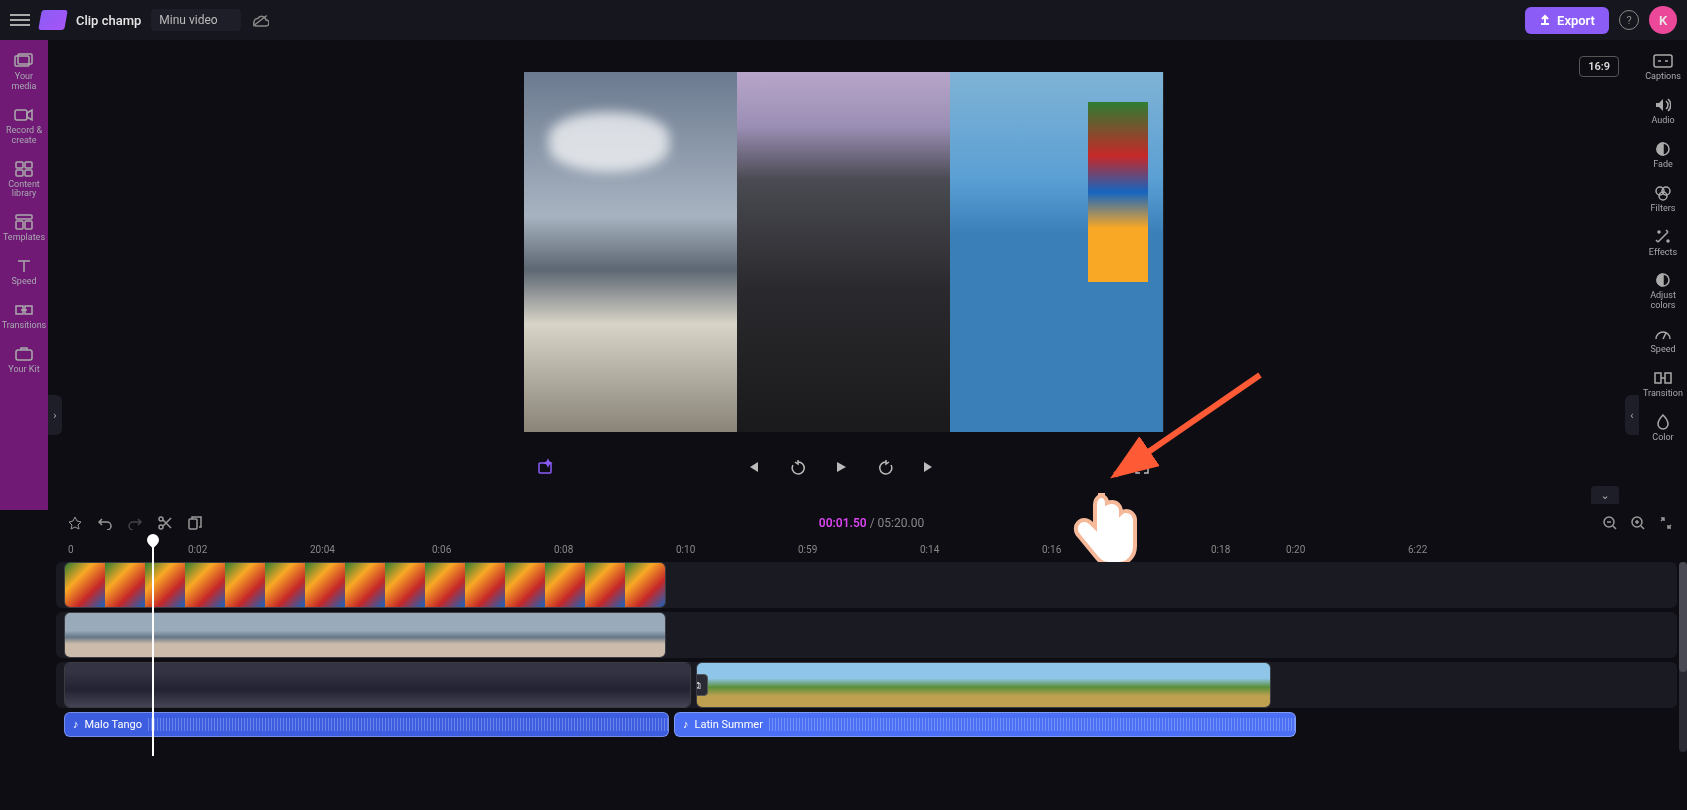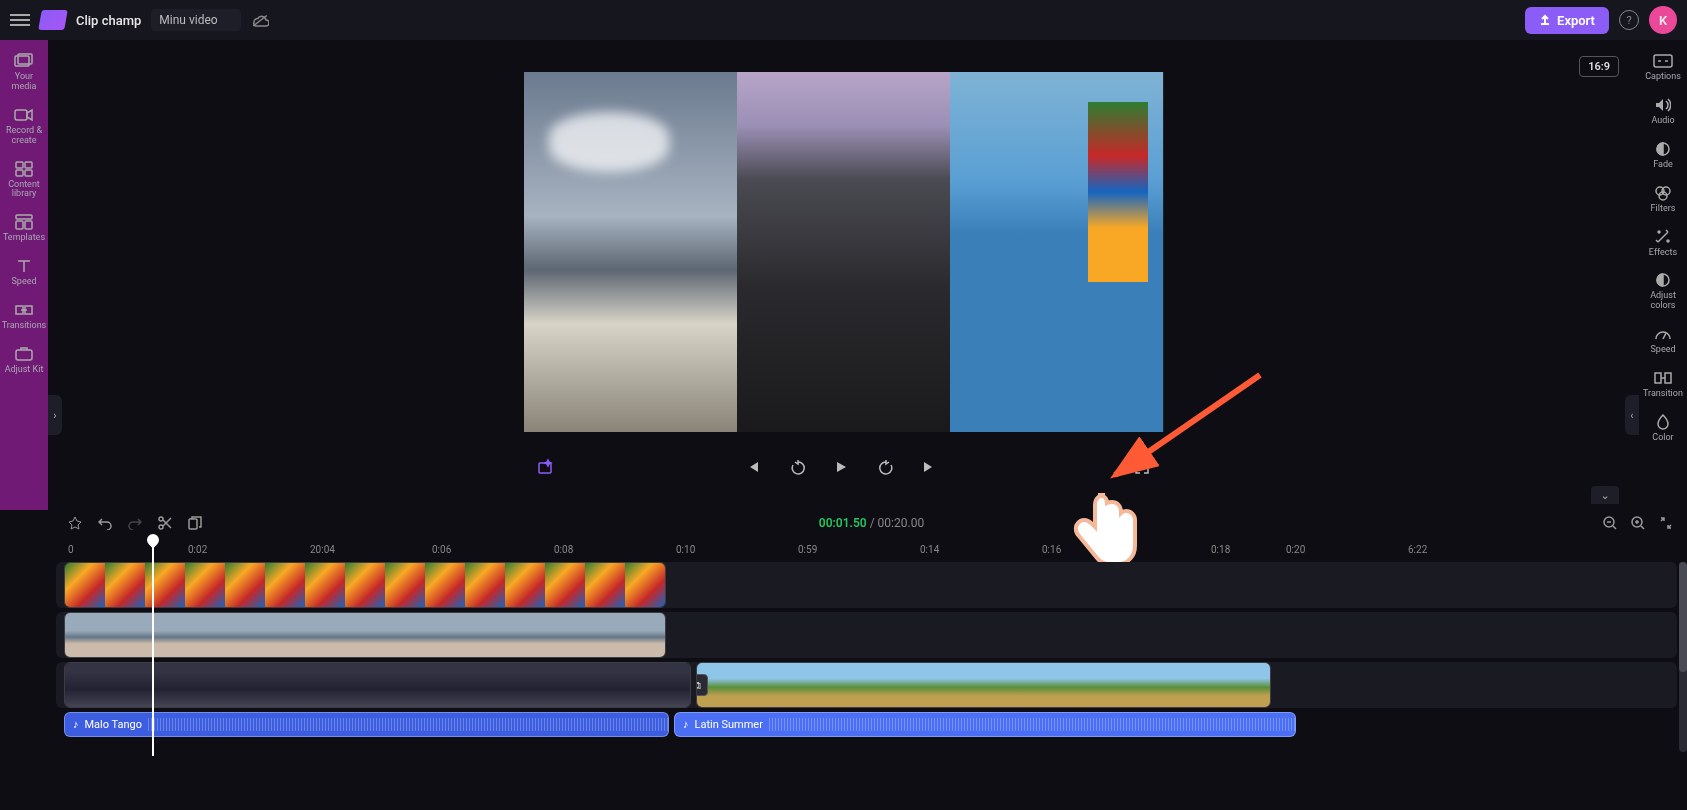--- a/index.html
+++ b/index.html
@@ -51,21 +51,21 @@
 .chevron-down-panel{position:absolute;right:20px;bottom:-4px;width:28px;height:18px;background:#1e1e28;border-radius:4px 4px 0 0;display:flex;align-items:center;justify-content:center;color:#aaa;cursor:pointer}
 
 
 .anno-arrow{position:absolute;left:1100px;top:370px;pointer-events:none}
 .anno-cursor{position:absolute;left:1070px;top:490px;pointer-events:none}
 
 
 .tl-toolbar{position:absolute;left:56px;right:0;top:508px;height:30px;display:flex;align-items:center;padding:0 12px;gap:14px;color:#999}
 .tl-toolbar .tool{cursor:pointer;width:16px;text-align:center}
 .tl-time{position:absolute;left:50%;transform:translateX(-50%);font-size:12px}
-.tl-time .cur{color:#22c55e;font-weight:600}
+.tl-time .cur{color:#d946ef;font-weight:600}
 .tl-time .tot{color:#888}
 .tl-zoom{margin-left:auto;display:flex;gap:12px}
 
 
 .ruler{position:absolute;left:56px;right:0;top:538px;height:22px;display:flex;align-items:center;color:#888;font-size:10px}
 .ruler .tick{position:absolute}
 .playhead{position:absolute;left:152px;top:538px;width:2px;height:218px;background:#fff;z-index:5}
 .playhead::before{content:"";position:absolute;top:-4px;left:-5px;width:12px;height:12px;background:#fff;border-radius:50% 50% 50% 0;transform:rotate(-45deg)}
 
 
@@ -174,21 +174,21 @@
       </div>
     <div class="lbl">Transitions</div>
   </div>
   <div class="ls-item">
     <div class="icn">
         <svg width="18" height="14" viewBox="0 0 18 14" fill="none" stroke="#aaa" stroke-width="1.5">
           <rect x="1" y="3" width="16" height="10" rx="2"></rect>
           <path d="M6 3V1h6v2"></path>
         </svg>
       </div>
-    <div class="lbl">Adjust Kit</div>
+    <div class="lbl">Your Kit</div>
   </div>
 </div>
 <div class="expand-handle">›</div>
 
 <div class="right-sidebar">
   <div class="rs-item">
     <div class="icn">
         <svg width="20" height="14" viewBox="0 0 20 14" fill="none" stroke="#aaa" stroke-width="1.5">
           <rect x="1" y="1" width="18" height="12" rx="2"></rect>
           <path d="M5 7h3M12 7h3"></path>
@@ -358,21 +358,21 @@
       </svg>
     </span>
   <span class="tool">
       <svg width="14" height="14" viewBox="0 0 14 14" fill="none" stroke="#999" stroke-width="1.5">
         <rect x="1" y="3" width="8" height="10" rx="1"></rect>
         <path d="M4 3V1h9v10h-2"></path>
       </svg>
     </span>
   <div class="tl-time">
     <span class="cur">00:01.50</span>
-    <span class="tot"> / </span><span class="tot">00:20.00</span>
+    <span class="tot"> / </span><span class="tot">05:20.00</span>
   </div>
   <div class="tl-zoom">
     <span class="tool">
         <svg width="14" height="14" viewBox="0 0 14 14" fill="none" stroke="#999" stroke-width="1.5">
           <circle cx="6" cy="6" r="5"></circle>
           <path d="M4 6h4M10 10l3 3"></path>
         </svg>
       </span>
     <span class="tool">
         <svg width="14" height="14" viewBox="0 0 14 14" fill="none" stroke="#999" stroke-width="1.5">

